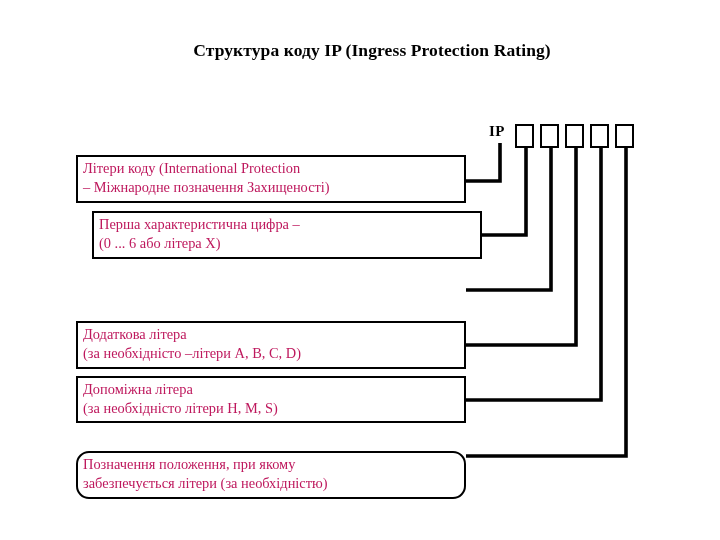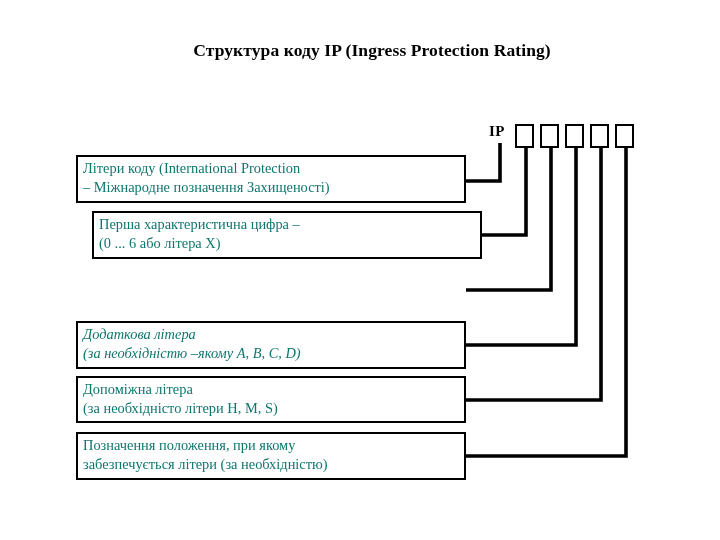--- a/index.html
+++ b/index.html
@@ -42,21 +42,21 @@
     color: #000000;
     letter-spacing: 0.5px;
     line-height: 1;
   }
   .code-box {
     position: absolute;
     box-sizing: border-box;
     border: 2.4px solid #000000;
     background: #ffffff;
     padding: 2px 0 2px 5px;
-    color: #0f766e;
+    color: #be185d;
     font-size: 14.4px;
     line-height: 1.32;
     white-space: nowrap;
     overflow: hidden;
   }
   .code-box .ln {
     display: block;
   }
   .slot {
     position: absolute;
@@ -101,28 +101,28 @@
     <span class="ln">Літери коду (International Protection</span>
     <span class="ln"> – Міжнародне позначення Захищеності)</span>
   </div>
 
   <div class="code-box" style="left:76px; top:211px; width:390px; height:48px;margin-left:16px;">
     <span class="ln">Перша характеристична цифра –</span>
     <span class="ln">(0 ... 6 або літера X)</span>
   </div>
 
 
-  <div class="code-box" style="left:76px; top:321px; width:390px; height:48px;font-style:italic;">
+  <div class="code-box" style="left:76px; top:321px; width:390px; height:48px;">
     <span class="ln">Додаткова літера</span>
-    <span class="ln">(за необхідністю –якому A, B, C, D)</span>
+    <span class="ln">(за необхідністо –літери A, B, C, D)</span>
   </div>
 
   <div class="code-box" style="left:76px; top:376px; width:390px; height:47px;">
     <span class="ln">Допоміжна літера</span>
     <span class="ln">(за необхідністо   літери H, M, S)</span>
   </div>
 
-  <div class="code-box" style="left:76px; top:432px; width:390px; height:48px;">
+  <div class="code-box" style="left:76px; top:451px; width:390px; height:48px;border-radius:13px;">
     <span class="ln">Позначення положення, при якому</span>
     <span class="ln">забезпечується літери (за необхідністю)</span>
   </div>
 
 </div>
 
 </body></html>

